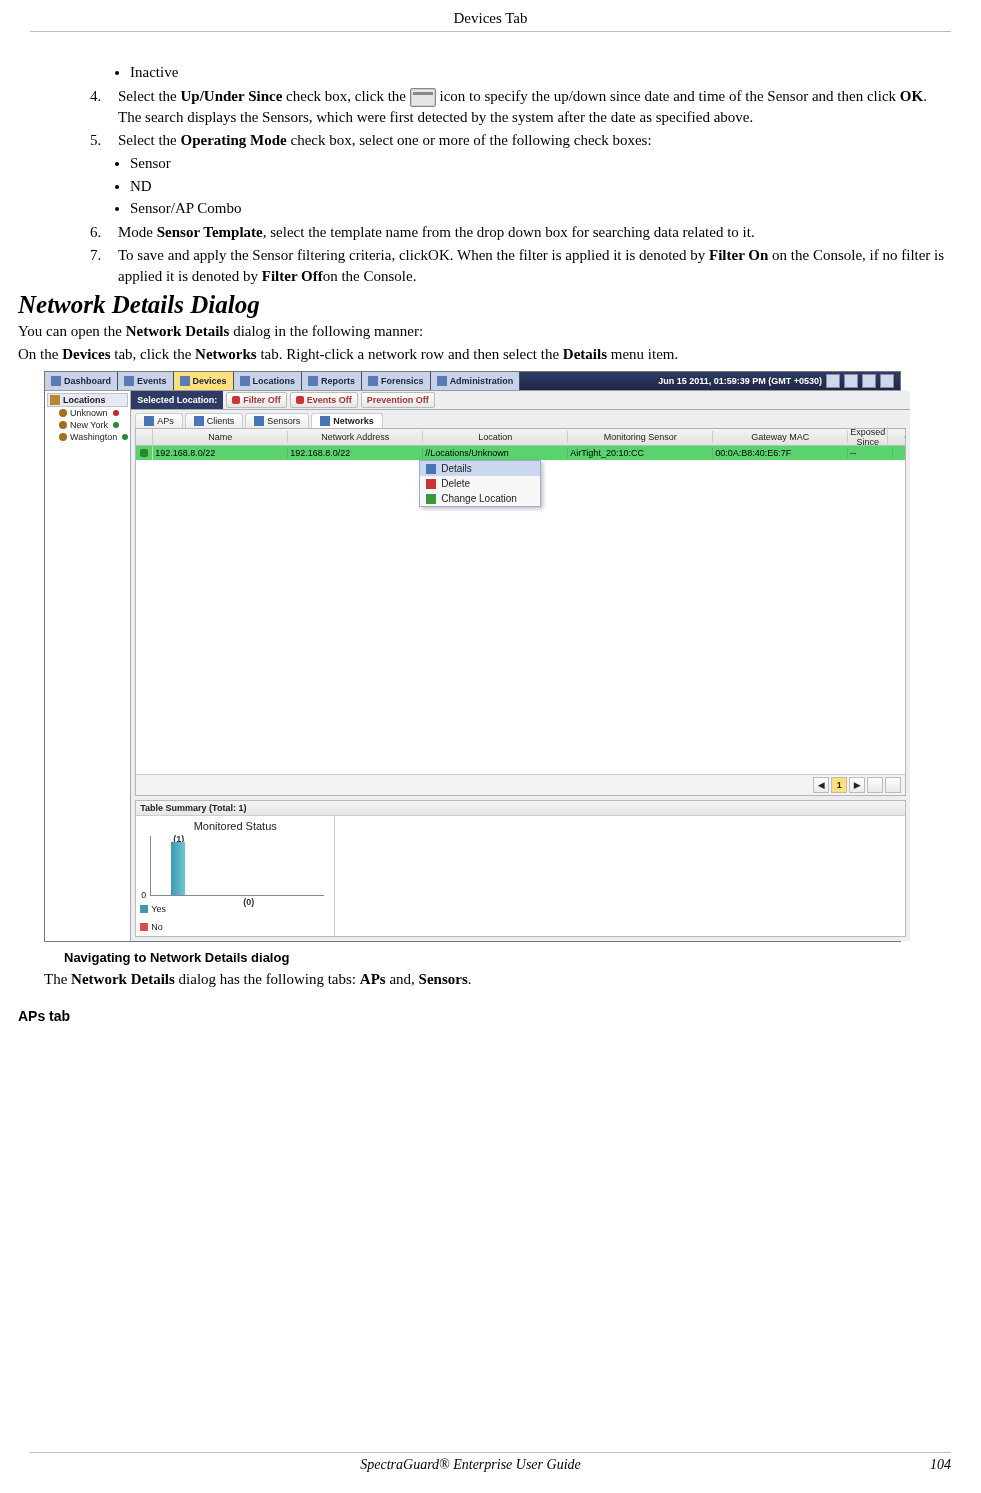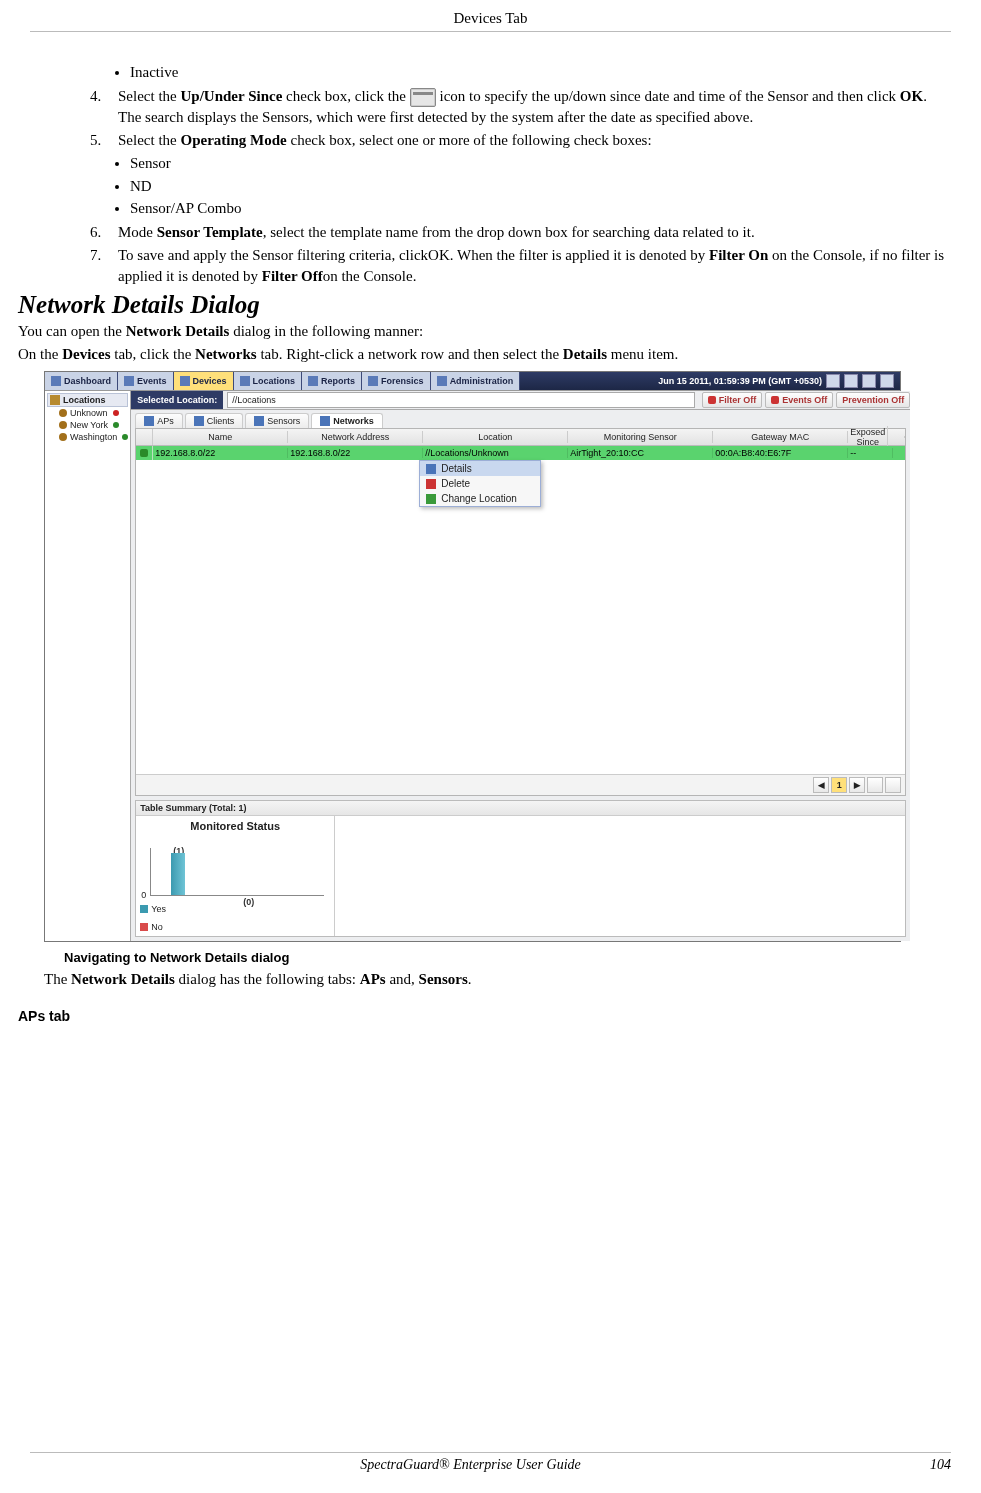--- a/index.html
+++ b/index.html
@@ -386,23 +386,23 @@
   }
   .chartbox {
     width: 190px;
     border-right: 1px solid #ccc;
     padding: 4px;
     display: flex;
     flex-direction: column;
   }
   .chart-title {
     text-align: center;
-    font-weight: bold;
+    font-weight: normal;
     font-size: 11px;
-    margin-bottom: 16px;
+    margin-bottom: 4px;
   }
   .chart-plot {
     flex: 1;
     position: relative;
     border-left: 1px solid #888;
     border-bottom: 1px solid #888;
     margin: 0 6px 4px 10px;
     background: #fff;
   }
   .bar {
@@ -565,21 +565,20 @@
           <div class="tree-item">
               <span class="ico"></span>
               <span>Washington</span>
               <span class="dot g"></span>
             </div>
         </div>
 
         <div class="mainpane">
           <div class="locbar">
             <span class="lab">Selected Location:</span>
-            <span class="path">//Locations</span>
             <span class="chip">
                 <span class="ico"></span>
                 <span>Filter Off</span>
               </span>
             <span class="chip">
                 <span class="ico"></span>
                 <span>Events Off</span>
               </span>
             <span class="chip">
                 <span>Prevention Off</span>

